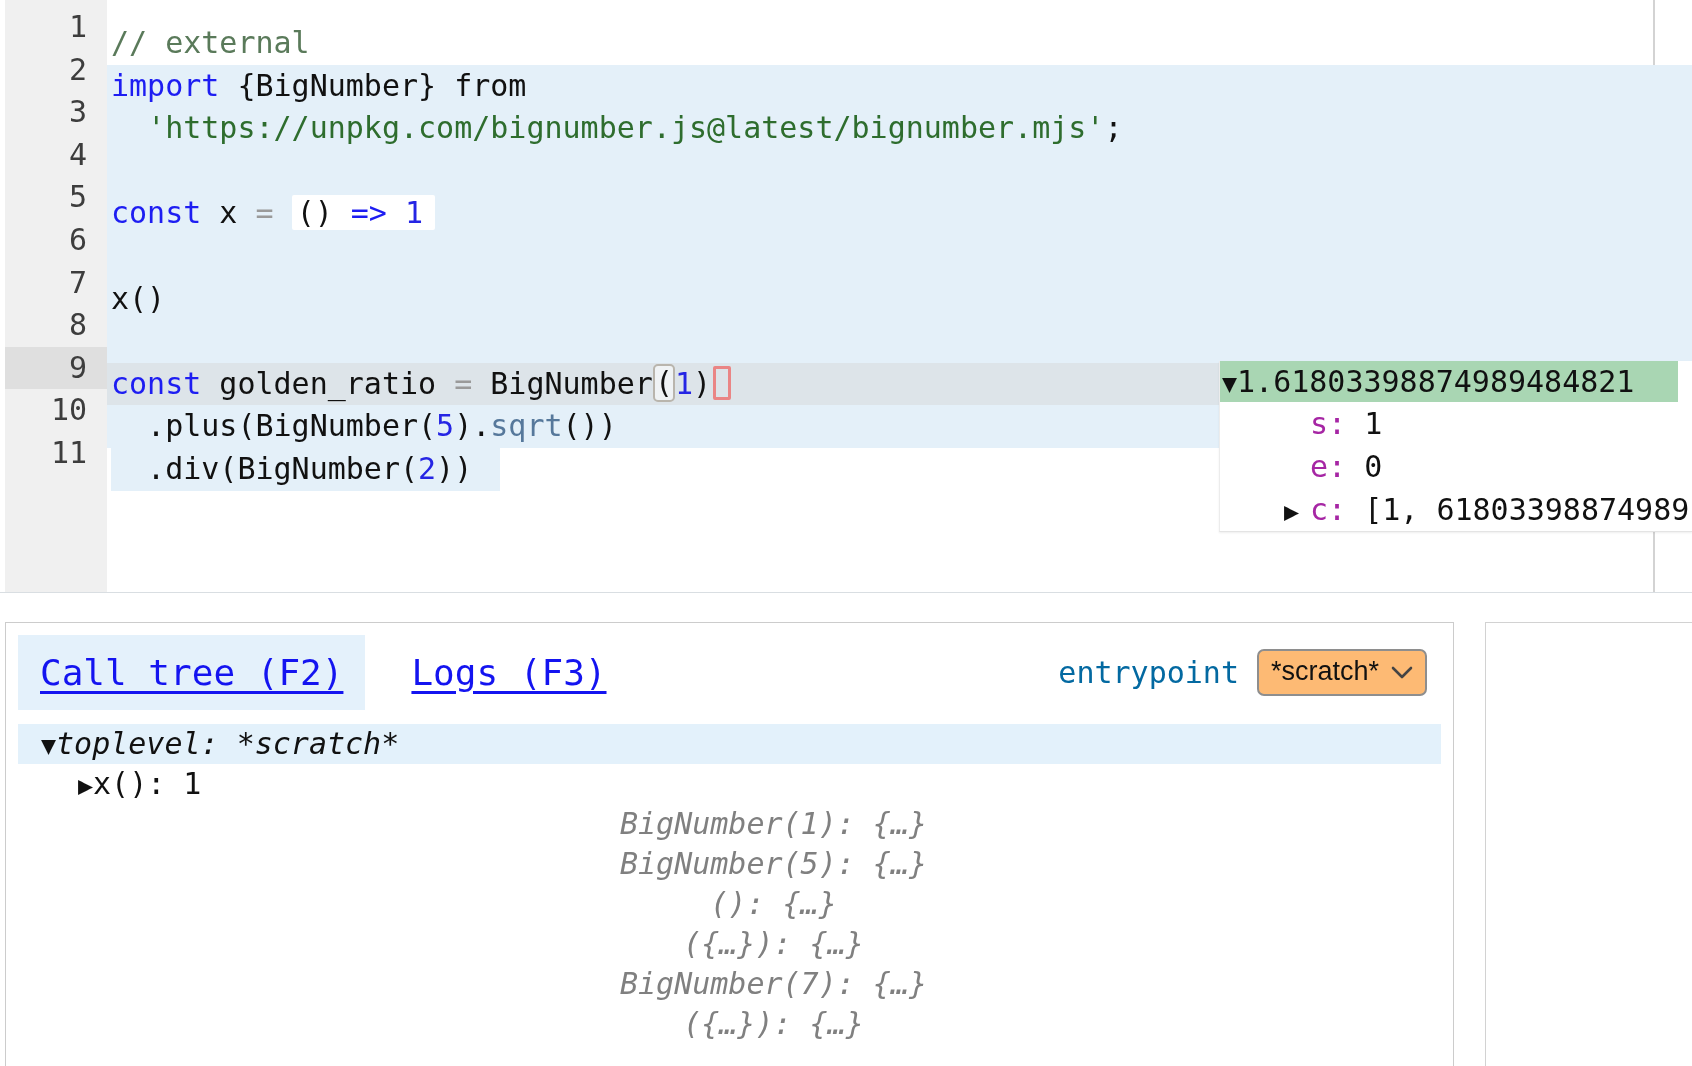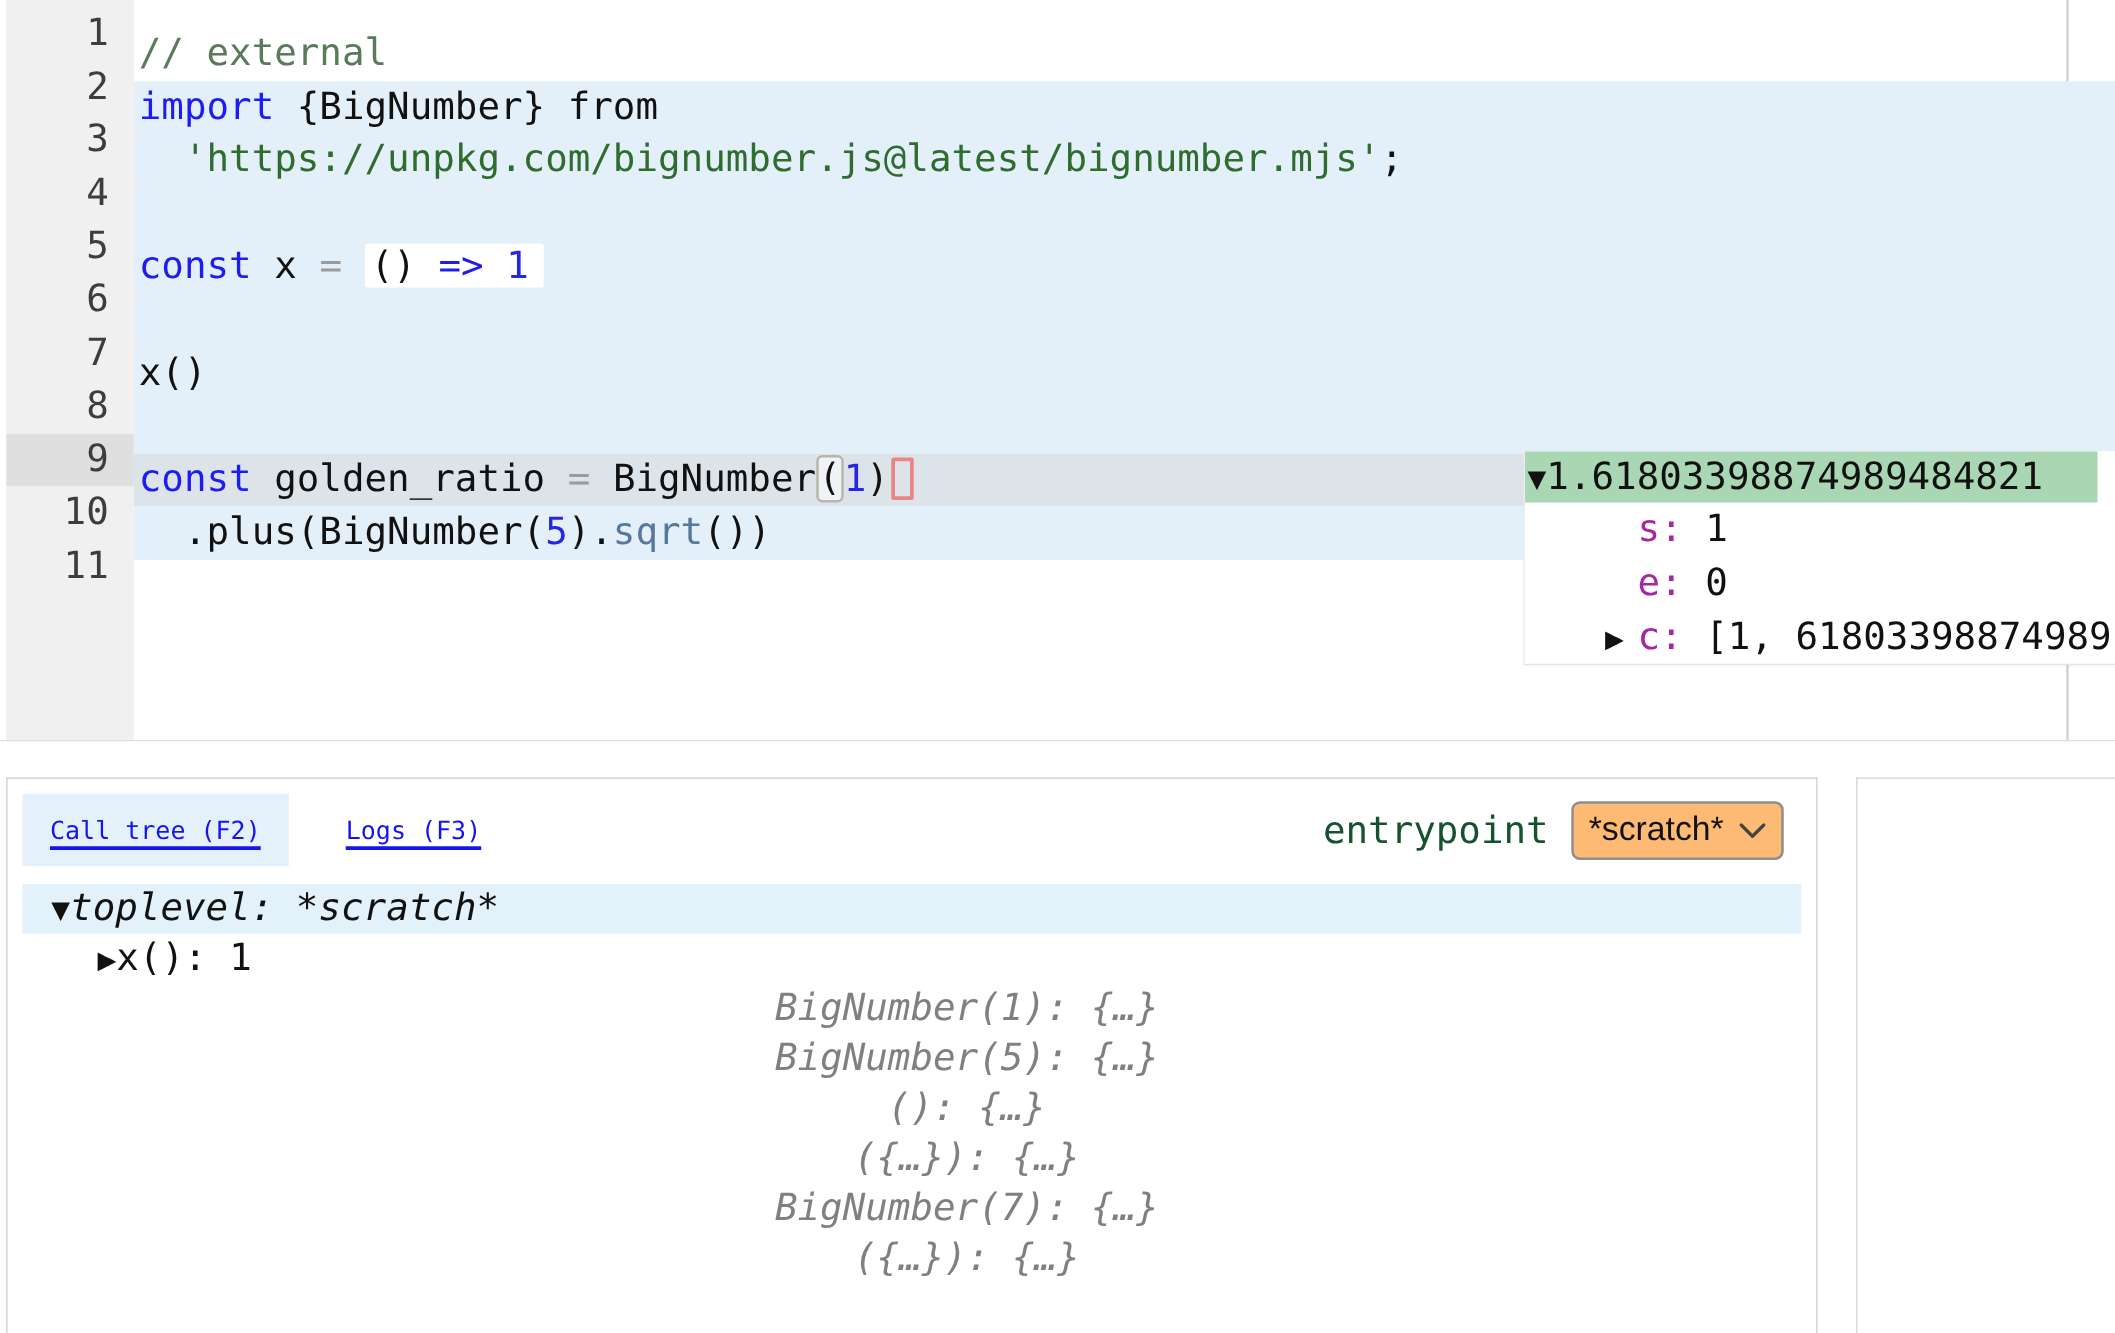--- a/index.html
+++ b/index.html
@@ -51,26 +51,26 @@
   .tri { font-size:25px; }
 
   
   .left-panel { position:absolute; left:5px; top:622px; width:1449px; height:460px;
                 background:#fff; border:1px solid #cccccc; border-bottom:none;
                 padding:12px 12px 0 12px; }
   .right-panel { position:absolute; left:1485px; top:622px; width:220px; height:460px;
                  background:#fff; border-left:1px solid #d2d2d2; border-top:1px solid #d2d2d2; }
   .panel-header { display:flex; align-items:center; justify-content:space-between; }
   .tabs { display:flex; gap:24px; }
-  .tab { font-size:20px; color:#1414f0; text-decoration:underline;
+  .tab { font-size:36px; color:#1414f0; text-decoration:underline;
          text-decoration-thickness:2.5px; text-underline-offset:6px;
          padding:17px 22px; cursor:pointer; }
   .tab.active { background:#e4f1fb; }
   .entrypoint { display:flex; align-items:center; gap:18px; padding-right:14px; }
-  .entrypoint-label { font-size:30px; color:#14532d; }
+  .entrypoint-label { font-size:30px; color:#0369a1; }
   .select { display:flex; align-items:center; gap:12px; border:2px solid #8e8e8e;
             border-radius:7px; padding:5px 12px 7px 12px; background:#fdba74;
             font-family:"Liberation Sans",sans-serif; font-size:27px; color:#111; cursor:pointer; }
   .tree { margin-top:14px; }
   .tree-row { font-size:30px; height:40px; line-height:40px; white-space:pre; color:#111; }
   .tree-row .arrow { font-style:normal; font-size:25px; }
   .tree-row.root { background:#e3f1fb; font-style:italic; padding-left:23px; }
   .tree-row.call { padding-left:60px; }
   .tree-row.native { padding-left:88px; font-style:italic; color:#808080;text-align:center; }
 </style>
@@ -96,20 +96,21 @@
       <div class="code-line bg-none"><span class="tok-com">// external</span></div>
       <div class="code-line bg-covered"><span class="tok-kw">import</span><span class="tok-plain"> {BigNumber} from</span></div>
       <div class="code-line bg-covered"><span class="tok-plain">  </span><span class="tok-str">'https://unpkg.com/bignumber.js@latest/bignumber.mjs'</span><span class="tok-plain">;</span></div>
       <div class="code-line bg-covered"></div>
       <div class="code-line bg-covered"><span class="tok-kw">const</span><span class="tok-plain"> x </span><span class="tok-op">=</span><span class="tok-plain"> </span><span class="uncovered"><span class="tok-plain">() </span><span class="tok-kw">=&gt;</span><span class="tok-plain"> </span><span class="tok-num">1</span></span></div>
       <div class="code-line bg-covered"></div>
       <div class="code-line bg-covered"><span class="tok-plain">x()</span></div>
       <div class="code-line bg-covered"></div>
       <div class="code-line bg-active"><span class="tok-kw">const</span><span class="tok-plain"> golden_ratio </span><span class="tok-op">=</span><span class="tok-plain"> BigNumber</span><span class="bracket-box">(</span><span class="tok-num">1</span><span class="tok-plain">)</span><span class="cursor-box"></span></div>
       <div class="code-line bg-covered"><span class="tok-plain">  .plus(BigNumber(</span><span class="tok-num">5</span><span class="tok-plain">).</span><span class="tok-prop">sqrt</span><span class="tok-plain">())</span></div>
+      <div class="code-line bg-partial"><span class="partial-wrap"><span class="tok-plain">  .div(BigNumber(</span><span class="tok-num">2</span><span class="tok-plain">))</span></span></div>
     </div>
   <div class="value-panel" id="value-panel">
       <div class="vp-header"><span class="tri">▼</span><span>1.61803398874989484821</span></div>
       <div class="vp-row"><span class="vp-arrow"></span><span class="vp-key">s:</span><span> </span><span class="vp-val">1</span></div>
       <div class="vp-row"><span class="vp-arrow"></span><span class="vp-key">e:</span><span> </span><span class="vp-val">0</span></div>
       <div class="vp-row"><span class="vp-arrow">▶</span><span class="vp-key">c:</span><span> </span><span class="vp-val">[1, 61803398874989</span></div>
     </div>
 </div>
 
 <div class="left-panel">

